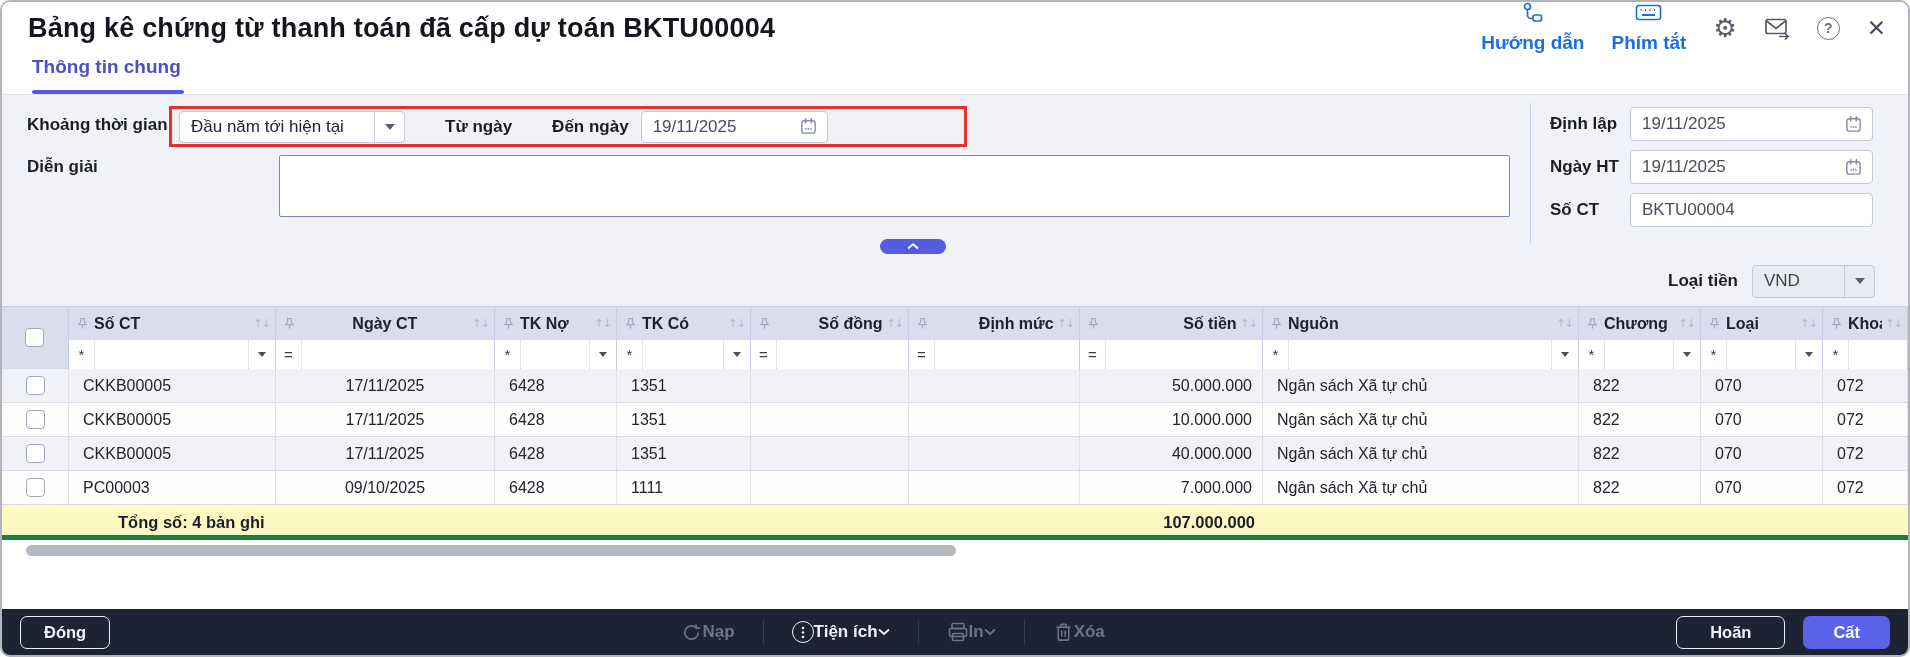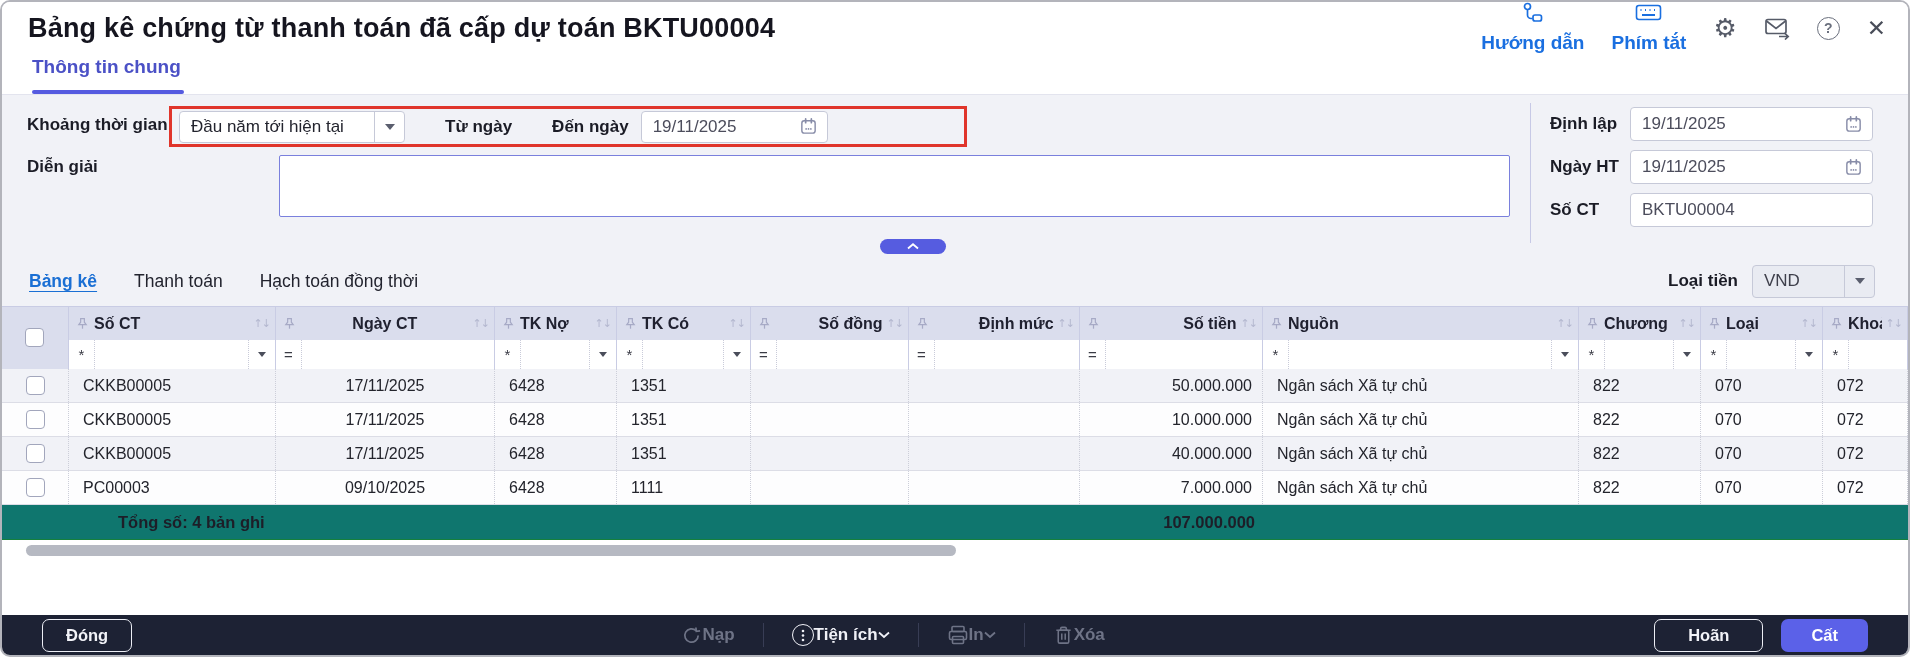--- a/index.html
+++ b/index.html
@@ -72,30 +72,30 @@
   .fop { width:26px; flex:none; text-align:center; font-size:15px; color:#3a3b45; border-right:1px dotted #c9cbd9; align-self:stretch; display:flex; align-items:center; justify-content:center; }
   .fin { flex:1; min-width:0; align-self:stretch; }
   .fdd { width:27px; flex:none; border-left:1px dotted #c9cbd9; align-self:stretch; display:flex; align-items:center; justify-content:center; }
   .fdd .tri-dn { border-left-width:4.5px; border-right-width:4.5px; border-top:5.5px solid #4a4d5a; }
   .head-cb { position:absolute; left:23px; top:21px; }
   .cb { display:block; width:19px; height:19px; background:#fff; border:1.8px solid #a2a6bc; border-radius:4px; }
   .drow { display:flex; height:34px; background:#f1f2f7; border-bottom:1px solid #dcdde6; cursor:pointer; }
   .drow.even { background:#fdfdfe; }
   .cbcell { width:67px; display:flex; align-items:center; justify-content:center; border-right:1px dotted #ccced9; }
   .dcell { display:flex; align-items:center; font-size:16px; color:#23242c; border-right:1px dotted #ccced9; overflow:hidden; white-space:nowrap; }
-  .summary { position:relative; height:35px; background:#0f766e; border-bottom:1px solid #15803d; }
+  .summary { position:relative; height:35px; background:#fef9c3; border-bottom:5px solid #15803d; }
   .sum-label { position:absolute; left:116px; top:8px; font-size:16.5px; font-weight:700; color:#1d1e28; }
   .sum-total { position:absolute; left:1078px; top:8px; width:175px; text-align:right; font-size:16.5px; font-weight:700; color:#1d1e28; }
   .scrollrow { position:relative; height:22px; }
   .hthumb { position:absolute; left:24px; top:5px; width:930px; height:11px; background:#b6b9c2; border-radius:6px; cursor:grab; }
 
   .spacer { flex:1; background:#fff; }
 
   
-  .footer { height:40px; background:#1d2234; display:flex; align-items:center; justify-content:space-between; padding:0 40px; }
+  .footer { height:46px; background:#1d2234; display:flex; align-items:center; justify-content:space-between; padding:0 18px; }
   .btn { height:33px; border-radius:7px; display:flex; align-items:center; justify-content:center; font-size:16.5px; font-weight:600; cursor:pointer; }
   .btn-outline { border:1px solid #eceef5; color:#f2f3f8; padding:0 23px; background:transparent; }
   .btn-primary { background:#5b61e8; color:#fff; padding:0 30px; }
   .tb-center { display:flex; align-items:center; gap:28px; }
   .tb-item { display:flex; align-items:center; font-size:17px; font-weight:600; cursor:pointer; }
   .tb-item.dim { color:#6e7386; }
   .tb-item.bright { color:#f0f1f7; }
   .tb-item svg { flex:none; }
   .vsep { width:1px; height:24px; background:#383d55; }
   .fright { display:flex; align-items:center; gap:18px; }
@@ -198,25 +198,20 @@
         </div>
       </div>
     </div>
 
     <div class="collapse-pill">
       <svg width="12" height="7" viewBox="0 0 12 7" fill="none" stroke="#fff" stroke-width="1.8">
           <polyline points="1 5.5 6 1.2 11 5.5"></polyline>
         </svg>
     </div>
 
-    <div class="subtabs">
-      <span class="subtab active">Bảng kê</span>
-      <span class="subtab">Thanh toán</span>
-      <span class="subtab">Hạch toán đồng thời</span>
-    </div>
     <div class="currency">
       <span class="inline-lbl">Loại tiền</span>
       <div class="ctrl cur-select">
         <span class="val">VND</span>
         <span class="arrowseg">
             <i class="tri-dn"></i>
           </span>
       </div>
     </div>
   </div>

